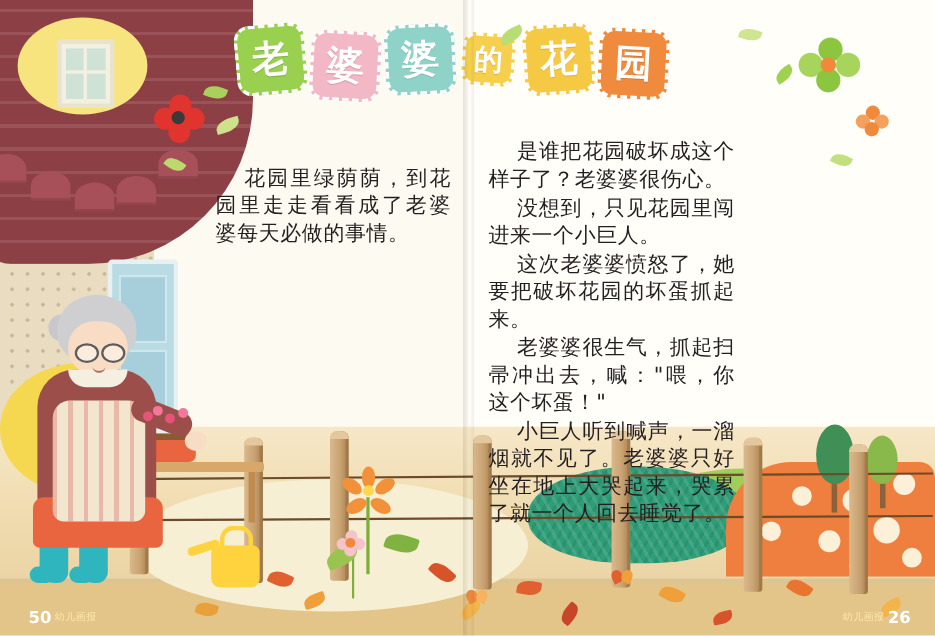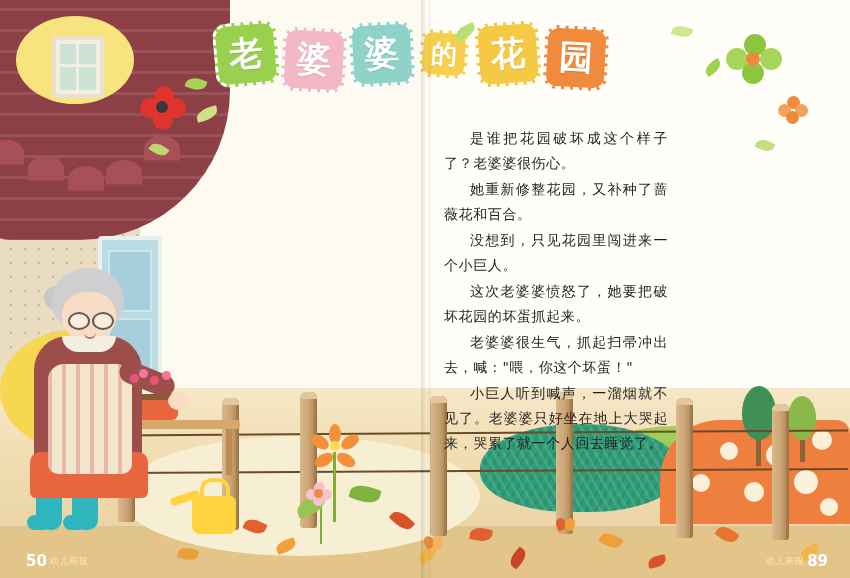--- a/index.html
+++ b/index.html
@@ -90,21 +90,21 @@
     text-align: center;
     font-size: 12px;
     color: #3a3a3a;
     letter-spacing: 1px;
     z-index: 20;
   }
 
   
   .col {
     position: absolute;
-    font-size: 14px;
+    font-size: 19px;
     line-height: 25px;
     color: #231f20;
     letter-spacing: 0.6px;
     text-align: justify;
     font-family: "DejaVu Sans", sans-serif;
     z-index: 20;
   }
   .col-left {
     left: 196px; top: 150px;
     width: 214px;
@@ -691,21 +691,21 @@
         <i style="left:17px; top:8px; width:13px; height:13px; background:#f4a15c;"></i>
         <i style="left:8px;  top:15px;width:13px; height:13px; background:#ef8a3c;"></i>
       </div>
       <div class="sm-leaf" style="left:28px;  top:26px; width:22px; height:12px; background:#b8dd72; transform:rotate(-24deg);"></div>
       <div class="sm-leaf" style="left:246px; top:26px; width:20px; height:11px; background:#cfe58f; transform:rotate(18deg);"></div>
       <div class="sm-leaf" style="left:278px; top:62px; width:18px; height:11px; background:#9fd24f; transform:rotate(-34deg);"></div>
       <div class="sm-leaf" style="left:330px; top:140px;width:18px; height:11px; background:#c2e07e; transform:rotate(28deg);"></div>
 
       <div class="folio folio-right">
         <span class="brand">幼儿画报</span>
-        <span class="num">89</span>
+        <span class="num">26</span>
       </div>
     </div>
 
     <div class="ground"></div>
     <div class="field-hill"></div>
     <div class="field-green"></div>
     <div class="garden-oval"></div>
     <div class="field-orange"></div>
 
     <div class="dot" style="right:18px;  bottom:128px; width:20px; height:20px;"></div>
@@ -782,25 +782,25 @@
       <div class="title-tile t1">老</div>
       <div class="title-tile t2">婆</div>
       <div class="title-tile t3">婆</div>
       <div class="title-tile t4">的</div>
       <div class="title-tile t5">花</div>
       <div class="title-tile t6">园</div>
     </div>
 
 
     <div class="col col-left">
+      <p>花园里绿荫荫，到花园里走走看看成了老婆婆每天必做的事情。</p>
     </div>
 
     <div class="col col-right">
       <p>是谁把花园破坏成这个样子了？老婆婆很伤心。</p>
-      <p>她重新修整花园，又补种了蔷薇花和百合。</p>
       <p>没想到，只见花园里闯进来一个小巨人。</p>
       <p>这次老婆婆愤怒了，她要把破坏花园的坏蛋抓起来。</p>
       <p>老婆婆很生气，抓起扫帚冲出去，喊："喂，你这个坏蛋！"</p>
       <p>小巨人听到喊声，一溜烟就不见了。老婆婆只好坐在地上大哭起来，哭累了就一个人回去睡觉了。</p>
     </div>
 
     <div class="gutter"></div>
   </div>
 </div>
 

